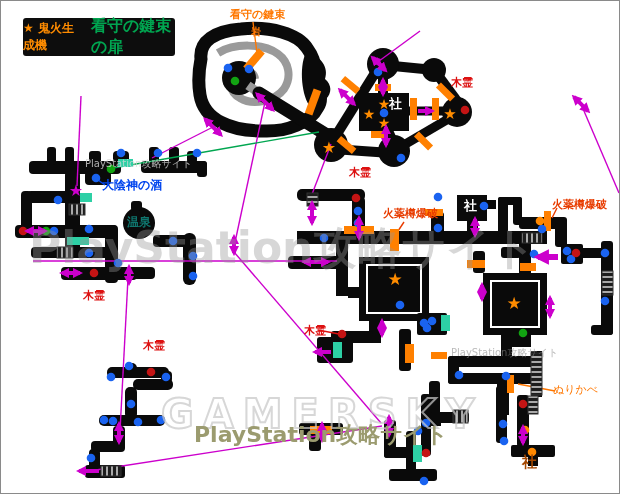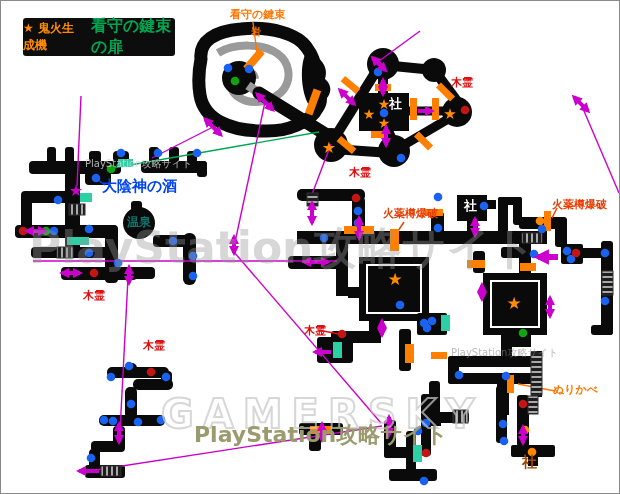--- a/index.html
+++ b/index.html
@@ -319,26 +319,26 @@
       <div class="lbl" style="left: 193px; top: 422px; font-size: 22px; color: rgb(155, 155, 111); font-weight: bold;">PlayStation攻略サイト</div>
       <div class="lbl" style="left: 229px; top: 8px; font-size: 11px; color: rgb(255, 119, 0); font-weight: bold;">看守の鍵束</div>
       <div class="lbl" style="left: 250px; top: 26px; font-size: 10px; color: rgb(255, 119, 0); font-weight: bold;">岩</div>
       <div class="lbl" style="left: 450px; top: 76px; font-size: 11px; color: rgb(221, 17, 17); font-weight: bold;">木霊</div>
       <div class="lbl" style="left: 348px; top: 166px; font-size: 11px; color: rgb(221, 17, 17); font-weight: bold;">木霊</div>
       <div class="lbl" style="left: 82px; top: 289px; font-size: 11px; color: rgb(221, 17, 17); font-weight: bold;">木霊</div>
       <div class="lbl" style="left: 142px; top: 339px; font-size: 11px; color: rgb(221, 17, 17); font-weight: bold;">木霊</div>
       <div class="lbl" style="left: 303px; top: 324px; font-size: 11px; color: rgb(221, 17, 17); font-weight: bold;">木霊</div>
       <div class="lbl" style="left: 382px; top: 207px; font-size: 11px; color: rgb(232, 60, 0); font-weight: bold;">火薬樽爆破</div>
       <div class="lbl" style="left: 551px; top: 198px; font-size: 11px; color: rgb(232, 60, 0); font-weight: bold;">火薬樽爆破</div>
-      <div class="lbl" style="left: 552px; top: 383px; font-size: 11px; color: rgb(255, 119, 0); font-weight: bold;">ぬりかべ</div>
+      <div class="lbl" style="left: 552px; top: 383px; font-size: 11px; color: rgb(255, 119, 0); font-weight: normal;">ぬりかべ</div>
       <div class="lbl" style="left: 126px; top: 215px; font-size: 12px; color: #0f766e; font-weight: bold;">温泉</div>
       <div class="lbl" style="left: 388px; top: 96px; font-size: 13px; color: rgb(255, 255, 255); font-weight: bold;">社</div>
       <div class="lbl" style="left: 463px; top: 198px; font-size: 13px; color: rgb(255, 255, 255); font-weight: bold;">社</div>
       <div class="lbl" style="left: 521px; top: 454px; font-size: 15px; color: rgb(163, 71, 0); font-weight: bold;">社</div>
-      <div class="lbl" style="left: 101px; top: 178px; font-size: 15px; color: rgb(0, 68, 238); font-weight: bold;">大陰神の酒</div>
+      <div class="lbl" style="left: 101px; top: 178px; font-size: 12px; color: rgb(0, 68, 238); font-weight: bold;">大陰神の酒</div>
     </div>
 
   <div class="legend">
     <div class="l1" style="color: rgb(255, 140, 0);">
       <span>★</span>
       <span>鬼火生成機</span>
     </div>
     <div class="l2" style="color: rgb(0, 165, 80);">看守の鍵束の扉</div>
   </div>
 

